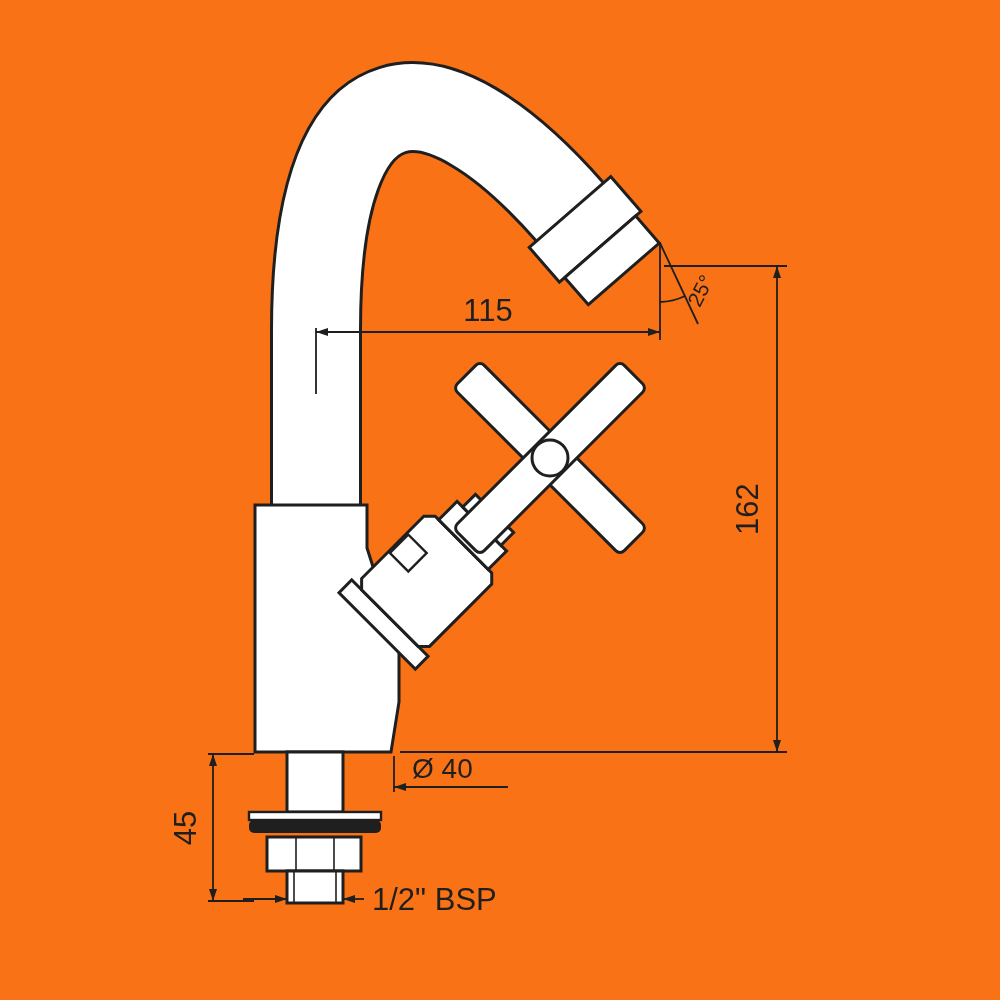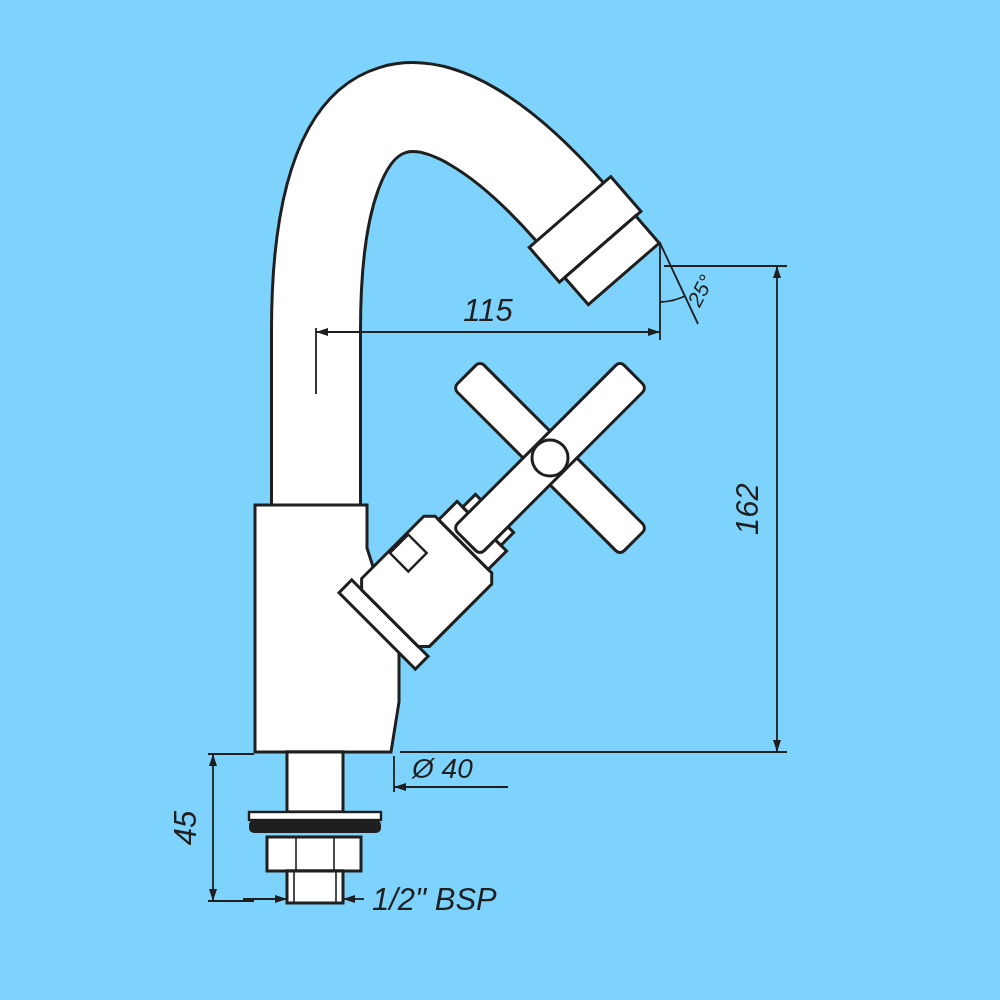--- a/index.html
+++ b/index.html
@@ -6,23 +6,22 @@
     margin: 0;
     padding: 0;
     background: #ffffff;
     width: 1000px;
     height: 1000px;
     overflow: hidden;
   }
   #stage {
     width: 1000px;
     height: 1000px;
-    background: #7dd3fc;
+    background: #f97316;
     position: relative;
-    font-style: italic;
   }
   svg text {
     font-family: "Liberation Sans", sans-serif;
     fill: #1f1f1f;
   }
   .dim-lg { font-size: 31px; }
   .dim-md { font-size: 28px; }
   .dim-sm { font-size: 21px; }
   .outline { fill: #ffffff; stroke: #1f1f1f; stroke-width: 3; }
   .outline-thin { fill: #ffffff; stroke: #1f1f1f; stroke-width: 2.4; }

